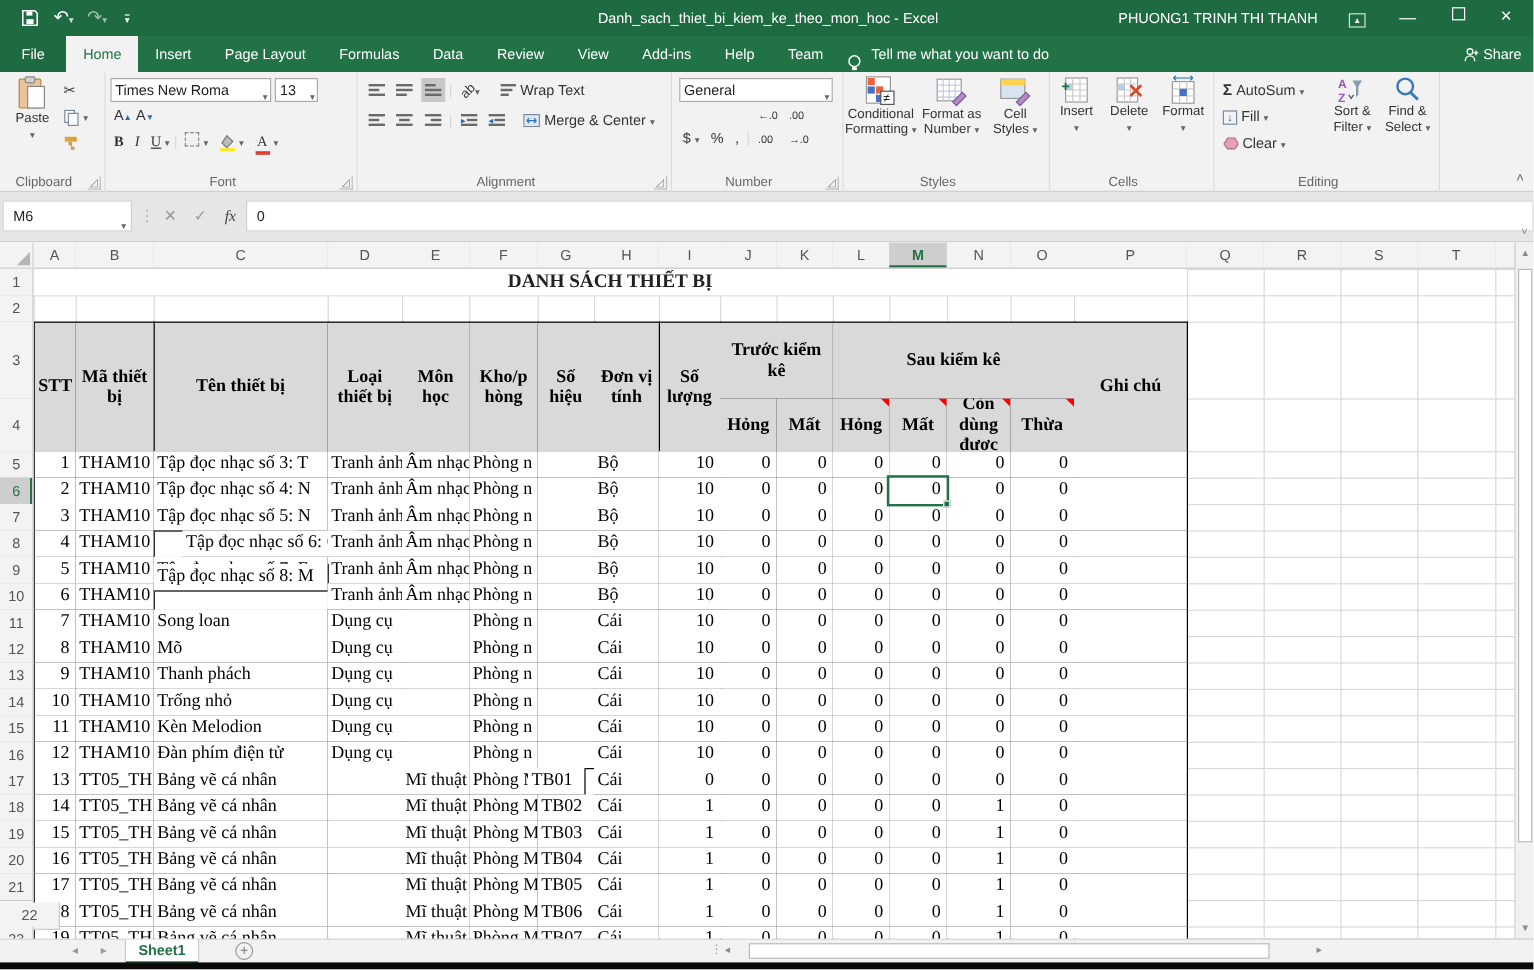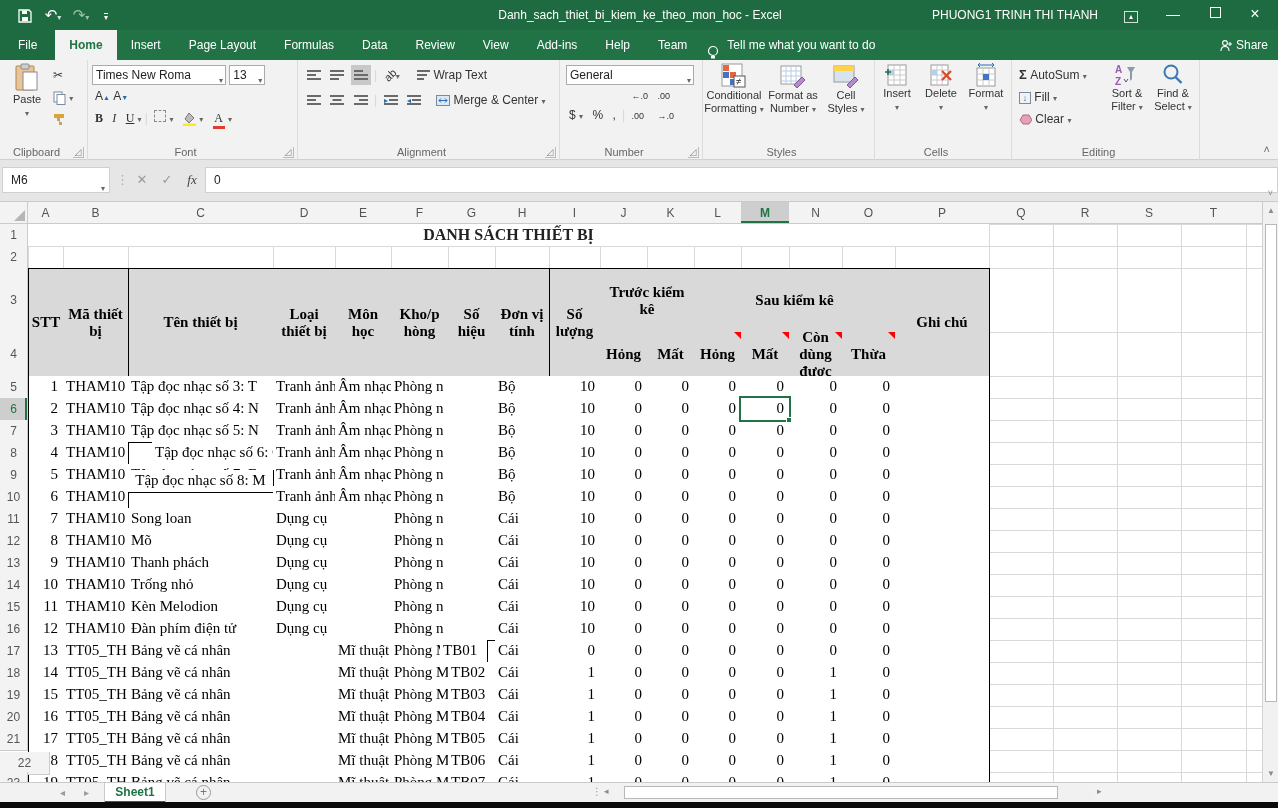--- a/index.html
+++ b/index.html
@@ -13,21 +13,21 @@
   .qat-btn { position:absolute; top:4px; color:#fff; font-size:15px; line-height:22px; text-align:center; }
   .qat-caret { font-size:8px; color:#cfe3d8; }
   #doc-title { position:absolute; top:0; left:420px; width:440px; height:30px; line-height:30px;
                text-align:center; font-size:12px; color:#fff; white-space:nowrap; }
   #user-name { position:absolute; top:0; right:180px; height:30px; line-height:30px; font-size:12px; }
   .win-btn { position:absolute; top:0; width:34px; height:30px; line-height:28px; text-align:center; font-size:14px; color:#fff; }
   .ribbon-opts-box { display:inline-block; width:14px; height:12px; border:1px solid #cfe3d8; text-align:center; line-height:9px; font-size:8px; }
 
   
   .rtab { position:relative; float:left; height:30px; line-height:30px; padding:0 14px; font-size:12px; color:#fff; }
-  .rtab.active { background:#f1f2f1; color:#217346; font-weight:bold; }
+  .rtab.active { background:#f1f2f1; color:#217346; font-weight:normal; }
   .rtab.file { background:#1e6b41; padding:0 18px; }
   #tellme { float:left; height:30px; line-height:30px; color:#fff; padding-left:26px; position:relative; }
   #share { position:absolute; right:10px; top:0; height:30px; line-height:30px; color:#fff; }
   .bulb { position:absolute; left:6px; top:7px; }
 
   
   #ribbon { position:absolute; left:0; top:60px; width:1278px; height:100px; background:#f1f2f1;
             border-bottom:1px solid #d2d0ce; display:flex; }
   .rgroup { position:relative; height:100px; border-right:1px solid #dcdcdc; flex:0 0 auto; }
   .rgroup-label { position:absolute; bottom:2px; left:0; right:14px; text-align:center; color:#666; font-size:11px; }
@@ -562,21 +562,21 @@
     <div class="cell num" style="left: 549px; top: 262px; width: 52px; height: 23px; z-index: 2; border-left: none;">10</div>
     <div class="cell num" style="left: 600px; top: 262px; width: 48px; height: 23px; z-index: 2; border-left: none;">0</div>
     <div class="cell num" style="left: 647px; top: 262px; width: 48px; height: 23px; z-index: 2; border-left: none;">0</div>
     <div class="cell num" style="left: 694px; top: 262px; width: 48px; height: 23px; z-index: 2; border-left: none;">0</div>
     <div class="cell num" style="left: 741px; top: 262px; width: 49px; height: 23px; z-index: 2; border-left: none;">0</div>
     <div class="cell num" style="left: 789px; top: 262px; width: 54px; height: 23px; z-index: 2; border-left: none;">0</div>
     <div class="cell num" style="left: 842px; top: 262px; width: 54px; height: 23px; z-index: 2; border-left: none;">0</div>
     <div class="cell" style="left: 895px; top: 262px; width: 95px; height: 23px; z-index: 2; border-left: none;"></div>
     <div class="cell num" style="left: 28px; top: 284px; width: 36px; height: 23px; z-index: 2; border-left: 1px solid rgb(0, 0, 0);">6</div>
     <div class="cell" style="left: 63px; top: 284px; width: 66px; height: 23px; z-index: 2; border-left: none;">THAM10</div>
-    <div class="cell" style="left: 128px; top: 268px; width: 146px; height: 23px; z-index: 2; border-left: none; text-align: center;">Tập đọc nhạc số 8: M</div>
+    <div class="cell" style="left: 128px; top: 268px; width: 146px; height: 23px; z-index: 2; border-left: none;">Tập đọc nhạc số 8: M</div>
     <div class="cell" style="left: 273px; top: 284px; width: 63px; height: 23px; z-index: 2; border-left: none;">Tranh ảnh</div>
     <div class="cell" style="left: 335px; top: 284px; width: 57px; height: 23px; z-index: 2; border-left: none;">Âm nhạc</div>
     <div class="cell" style="left: 391px; top: 284px; width: 58px; height: 23px; z-index: 2; border-left: none;">Phòng n</div>
     <div class="cell" style="left: 448px; top: 284px; width: 48px; height: 23px; z-index: 2; border-left: none;"></div>
     <div class="cell" style="left: 495px; top: 284px; width: 55px; height: 23px; z-index: 2; border-left: none;">Bộ</div>
     <div class="cell num" style="left: 549px; top: 284px; width: 52px; height: 23px; z-index: 2; border-left: none;">10</div>
     <div class="cell num" style="left: 600px; top: 284px; width: 48px; height: 23px; z-index: 2; border-left: none;">0</div>
     <div class="cell num" style="left: 647px; top: 284px; width: 48px; height: 23px; z-index: 2; border-left: none;">0</div>
     <div class="cell num" style="left: 694px; top: 284px; width: 48px; height: 23px; z-index: 2; border-left: none;">0</div>
     <div class="cell num" style="left: 741px; top: 284px; width: 49px; height: 23px; z-index: 2; border-left: none;">0</div>

